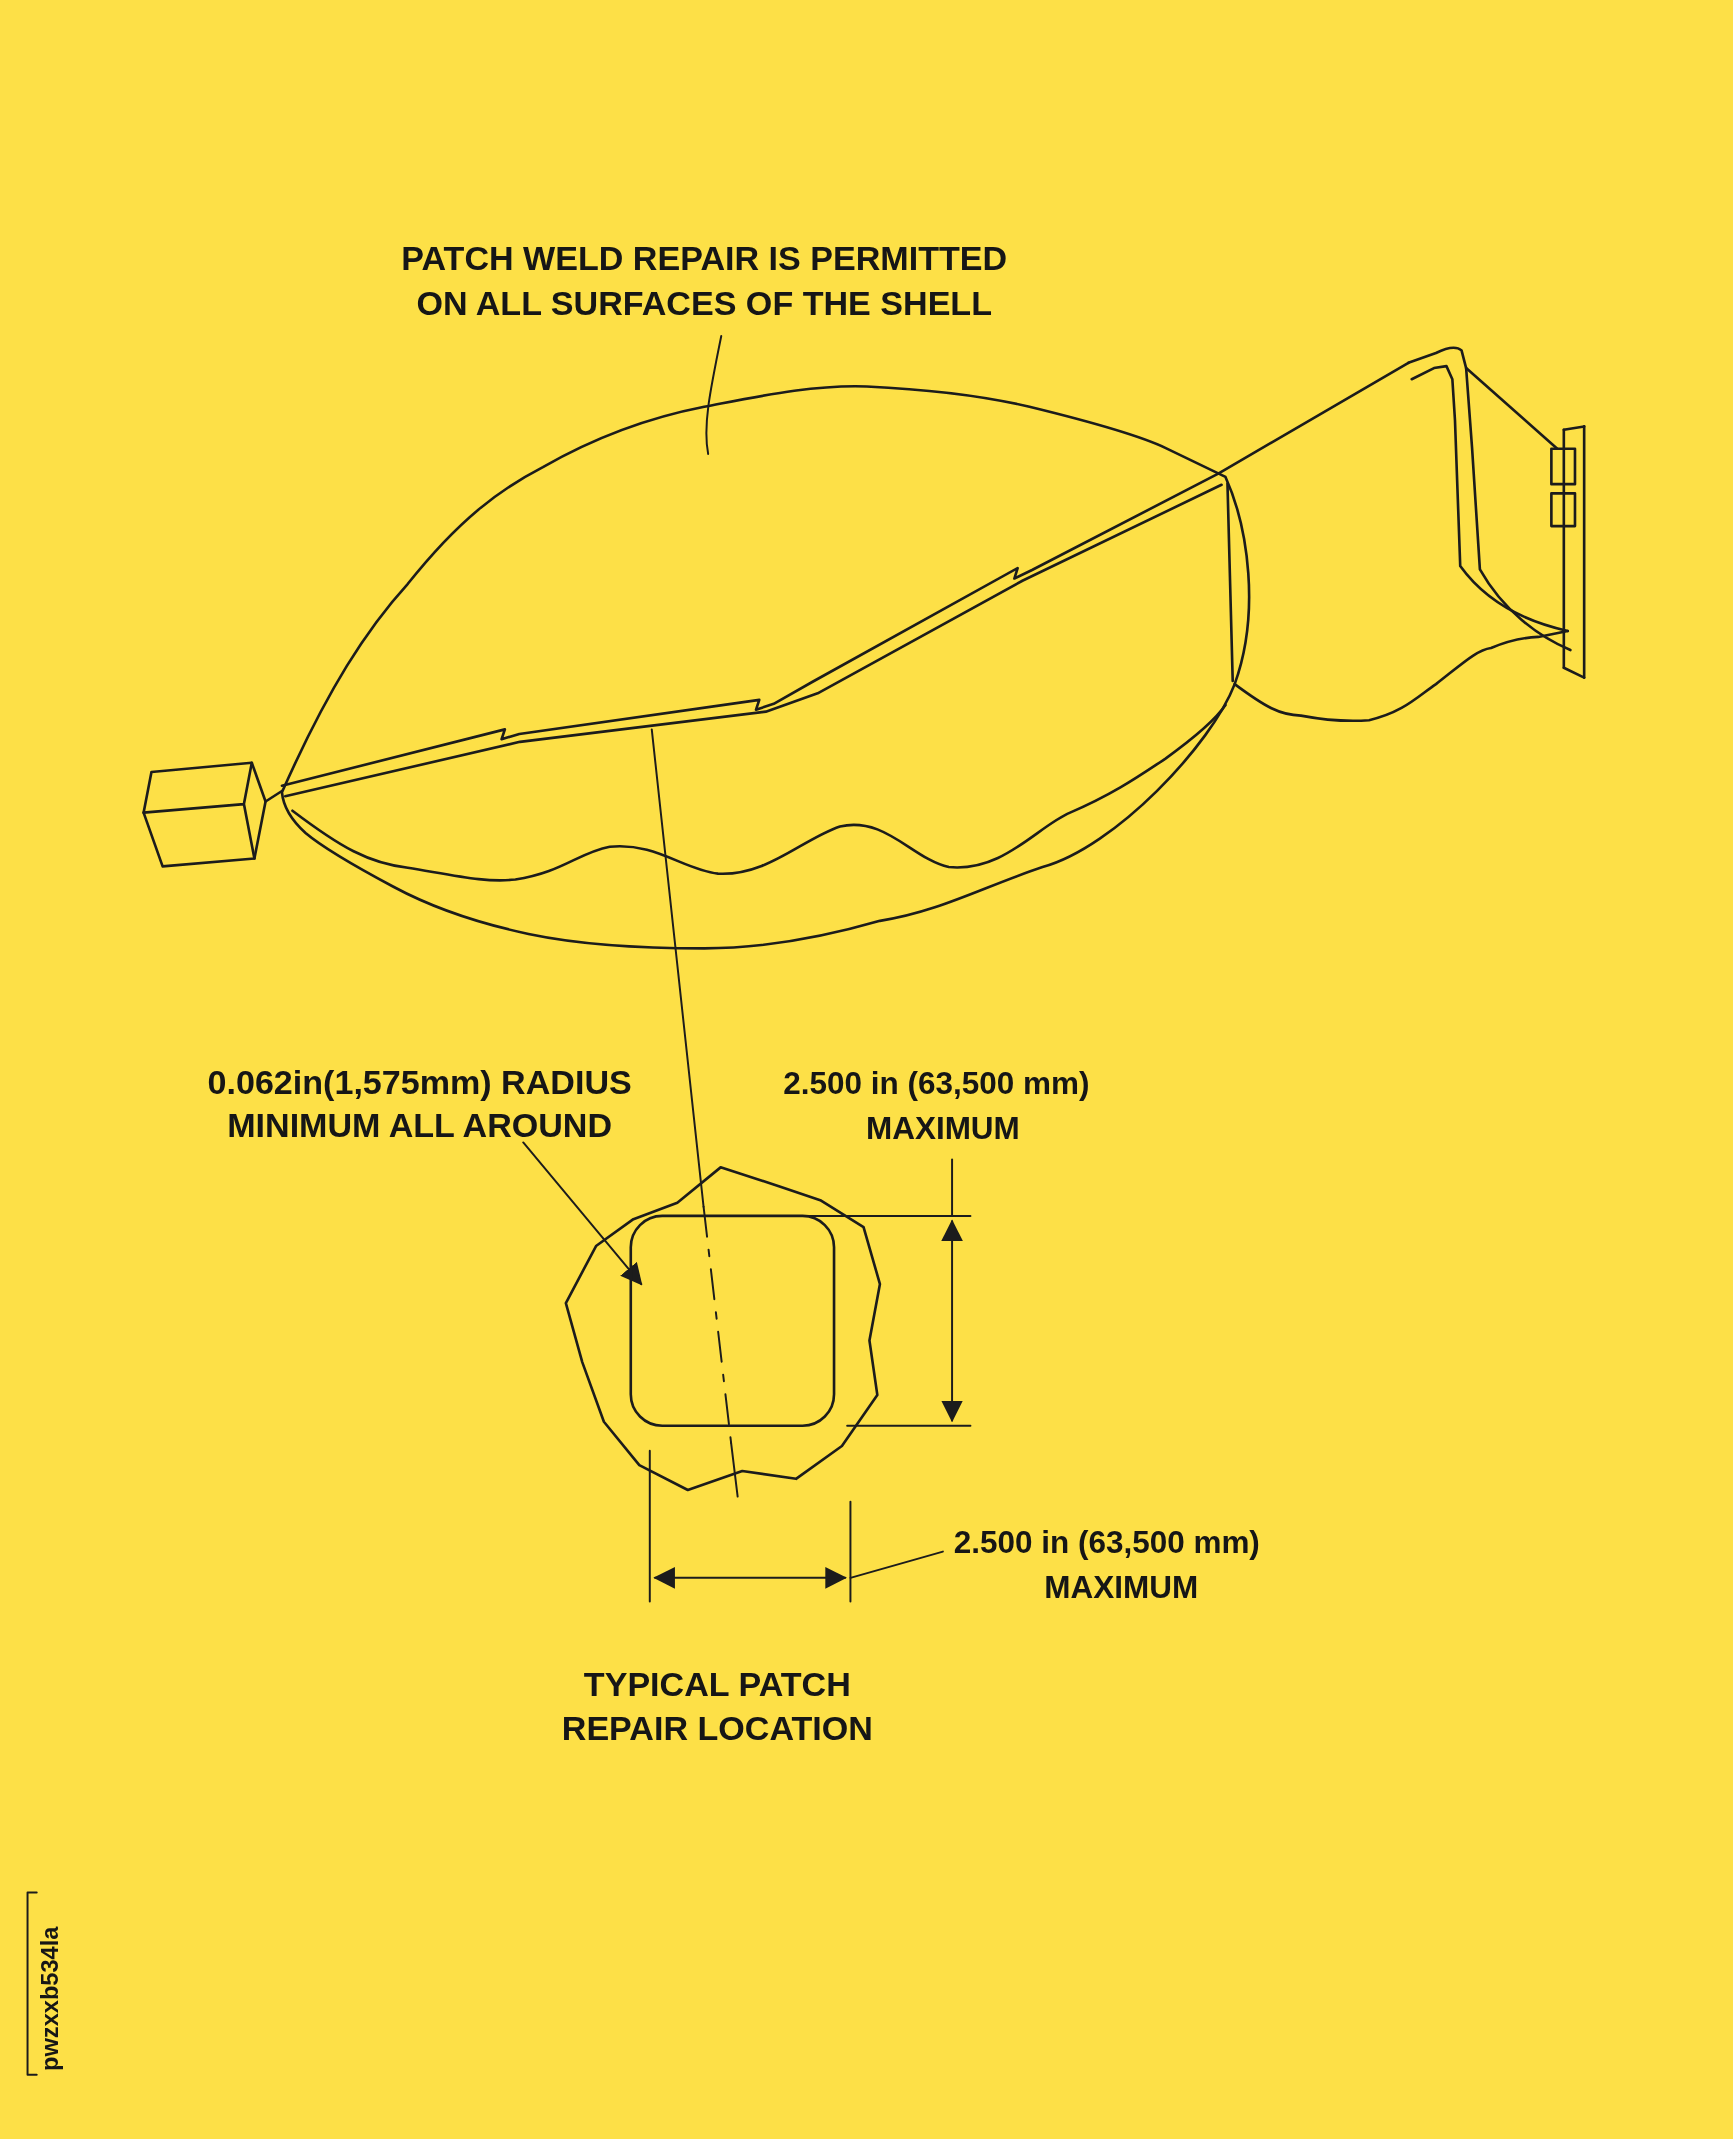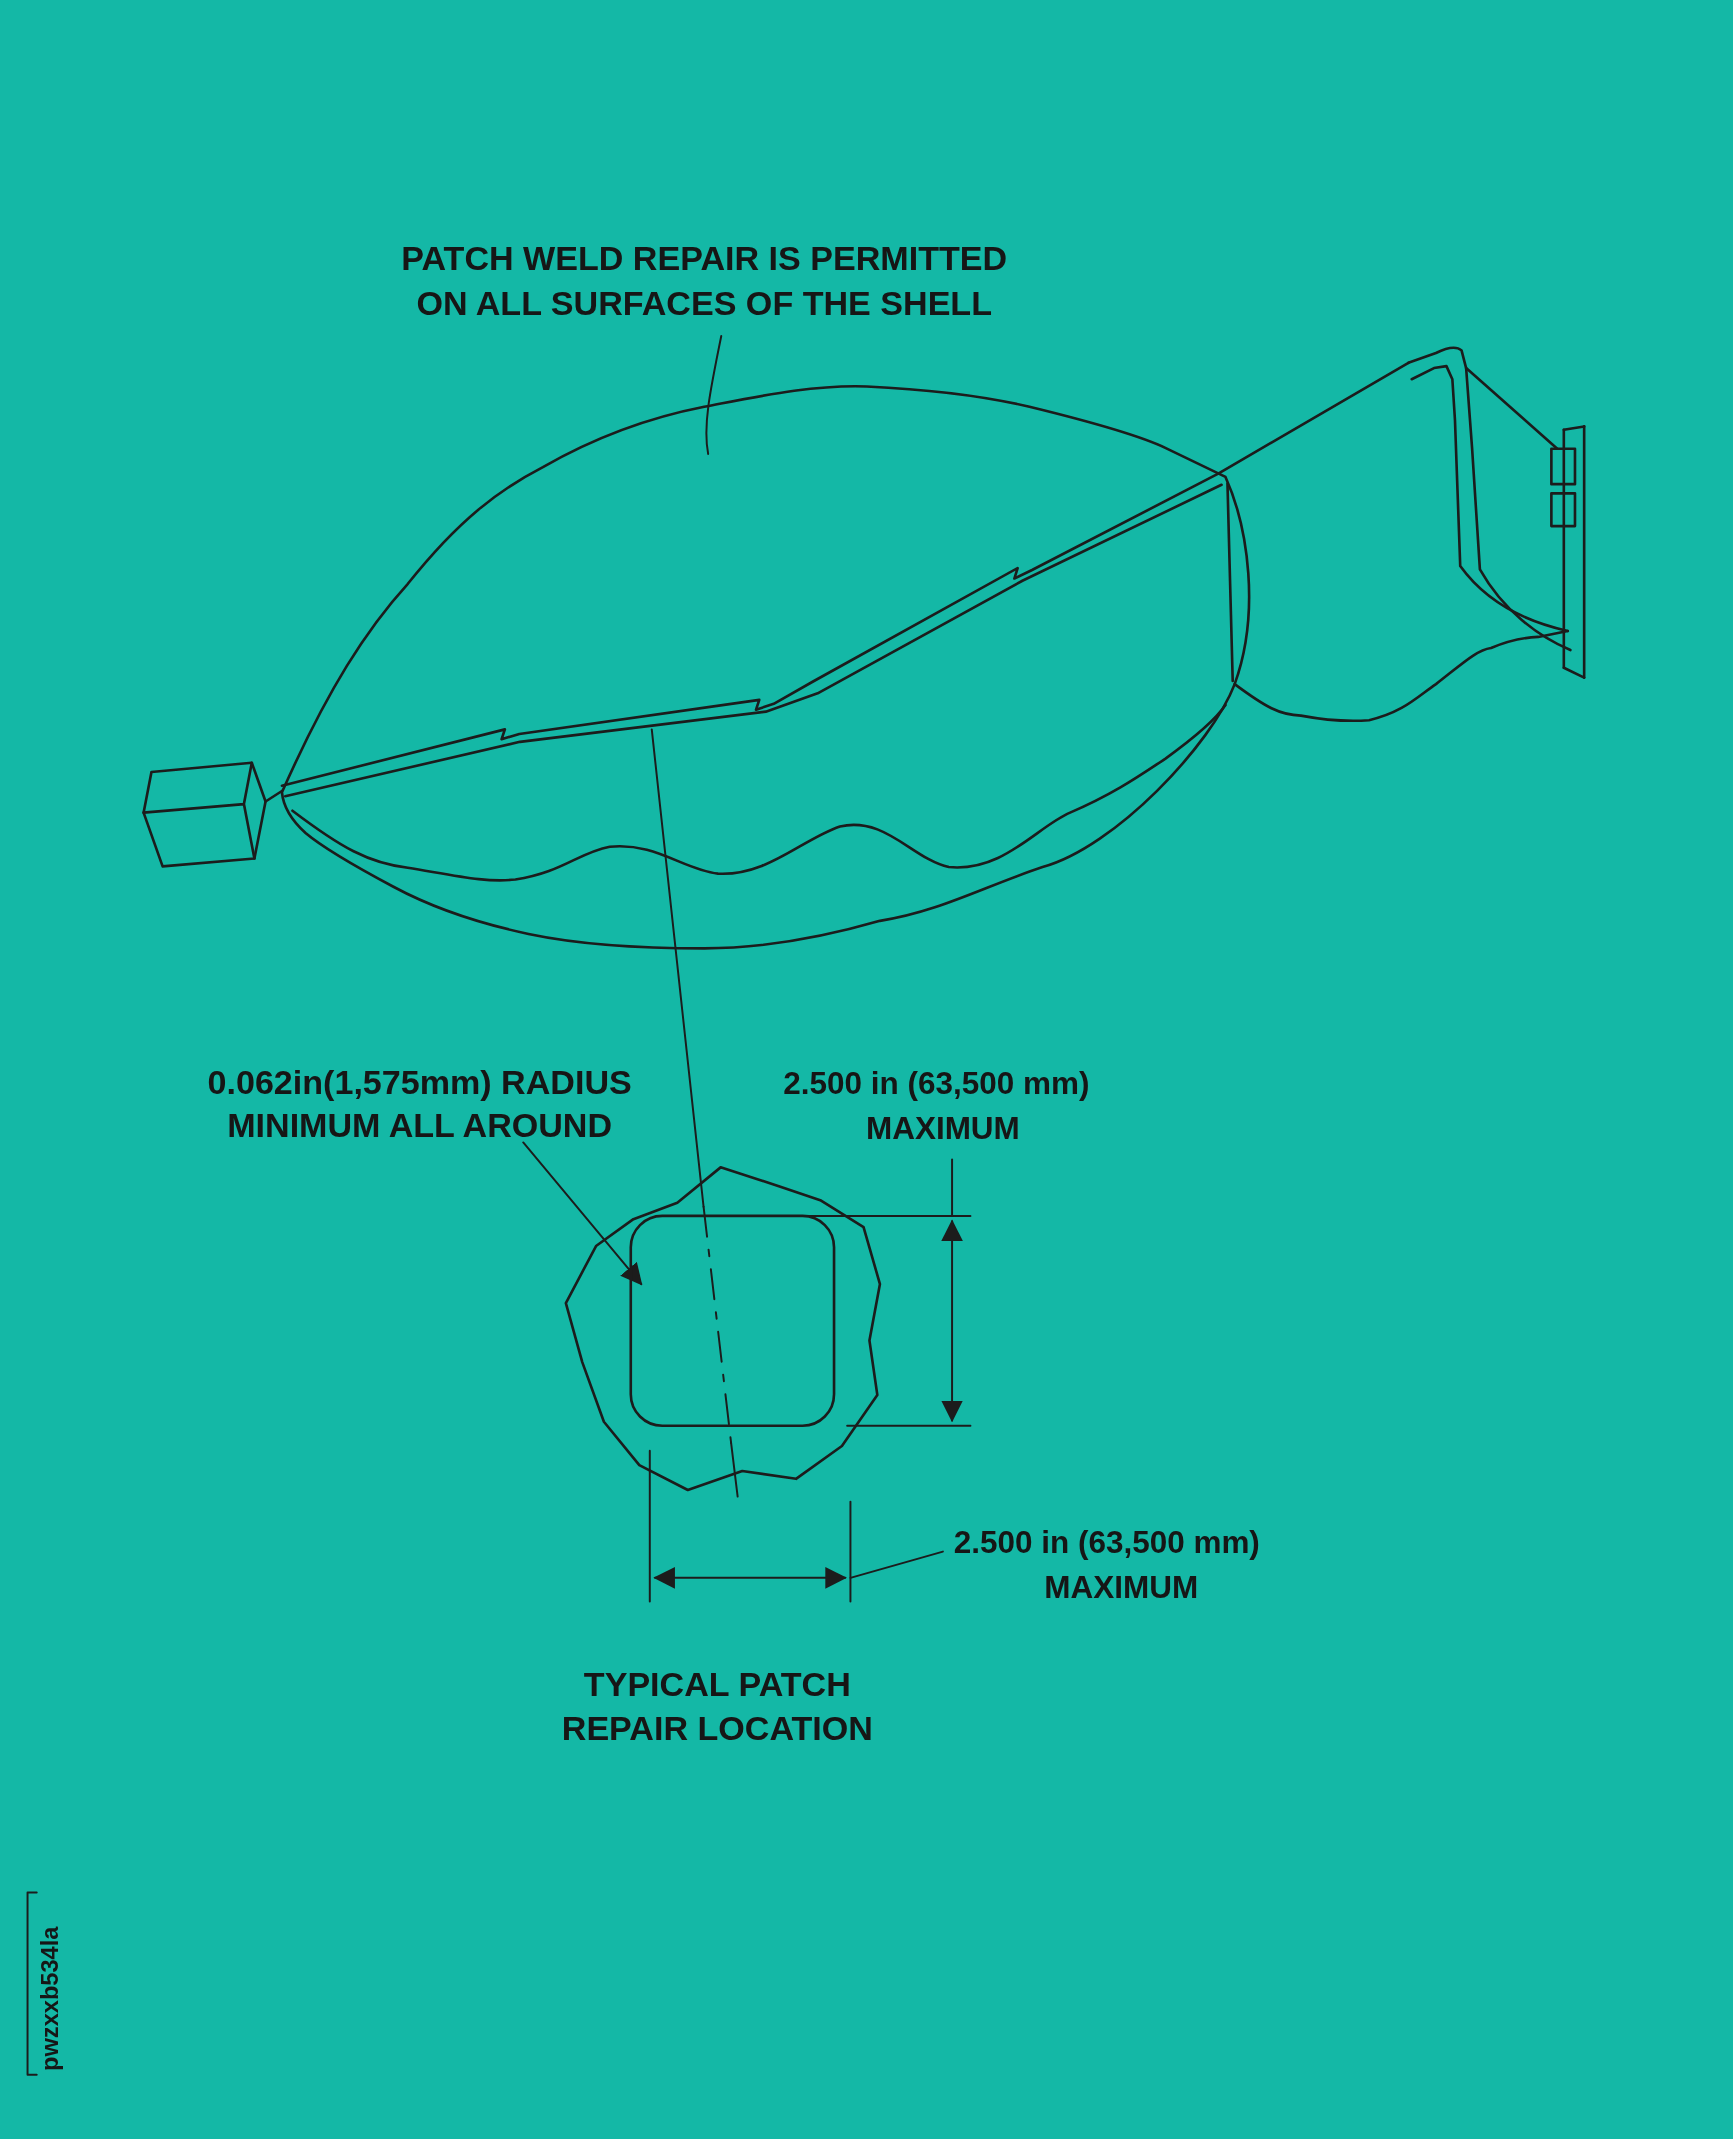--- a/index.html
+++ b/index.html
@@ -1,16 +1,16 @@
 <!DOCTYPE html>
 <html style="font-size:10.5px"><head>
 <meta charset="utf-8">
 <style>
   html,body{margin:0;padding:0;background:#ffffff;}
-  .page{position:relative;width:1733px;height:2140px;background:#14b8a6;overflow:hidden;}
+  .page{position:relative;width:1733px;height:2140px;background:#fde047;overflow:hidden;}
   svg{display:block;width:100%;height:100%;}
   .draw{stroke:#1c1c1c;fill:none;stroke-width:4;stroke-linejoin:round;stroke-linecap:round;}
   .thin{stroke-width:3;}
   .dash{stroke-dasharray:46 20 10 20;}
   .lbl{font-family:"Liberation Sans",sans-serif;font-weight:bold;fill:#161616;text-anchor:middle;}
   .lbl-lg{font-size:52px;}
   .lbl-dim{font-size:48px;}
   .fig-id{font-family:"Liberation Sans",sans-serif;font-weight:600;font-size:36px;fill:#161616;text-anchor:start;}
 </style>
 </head>

